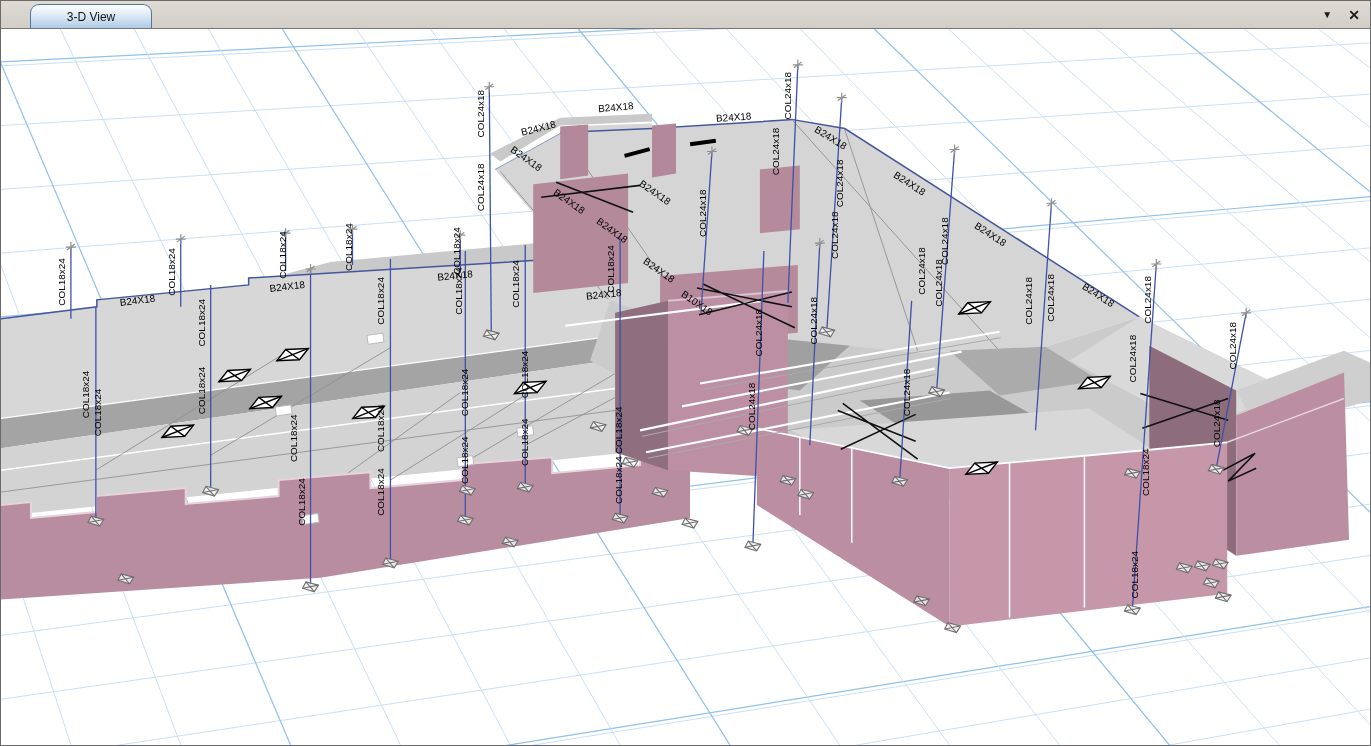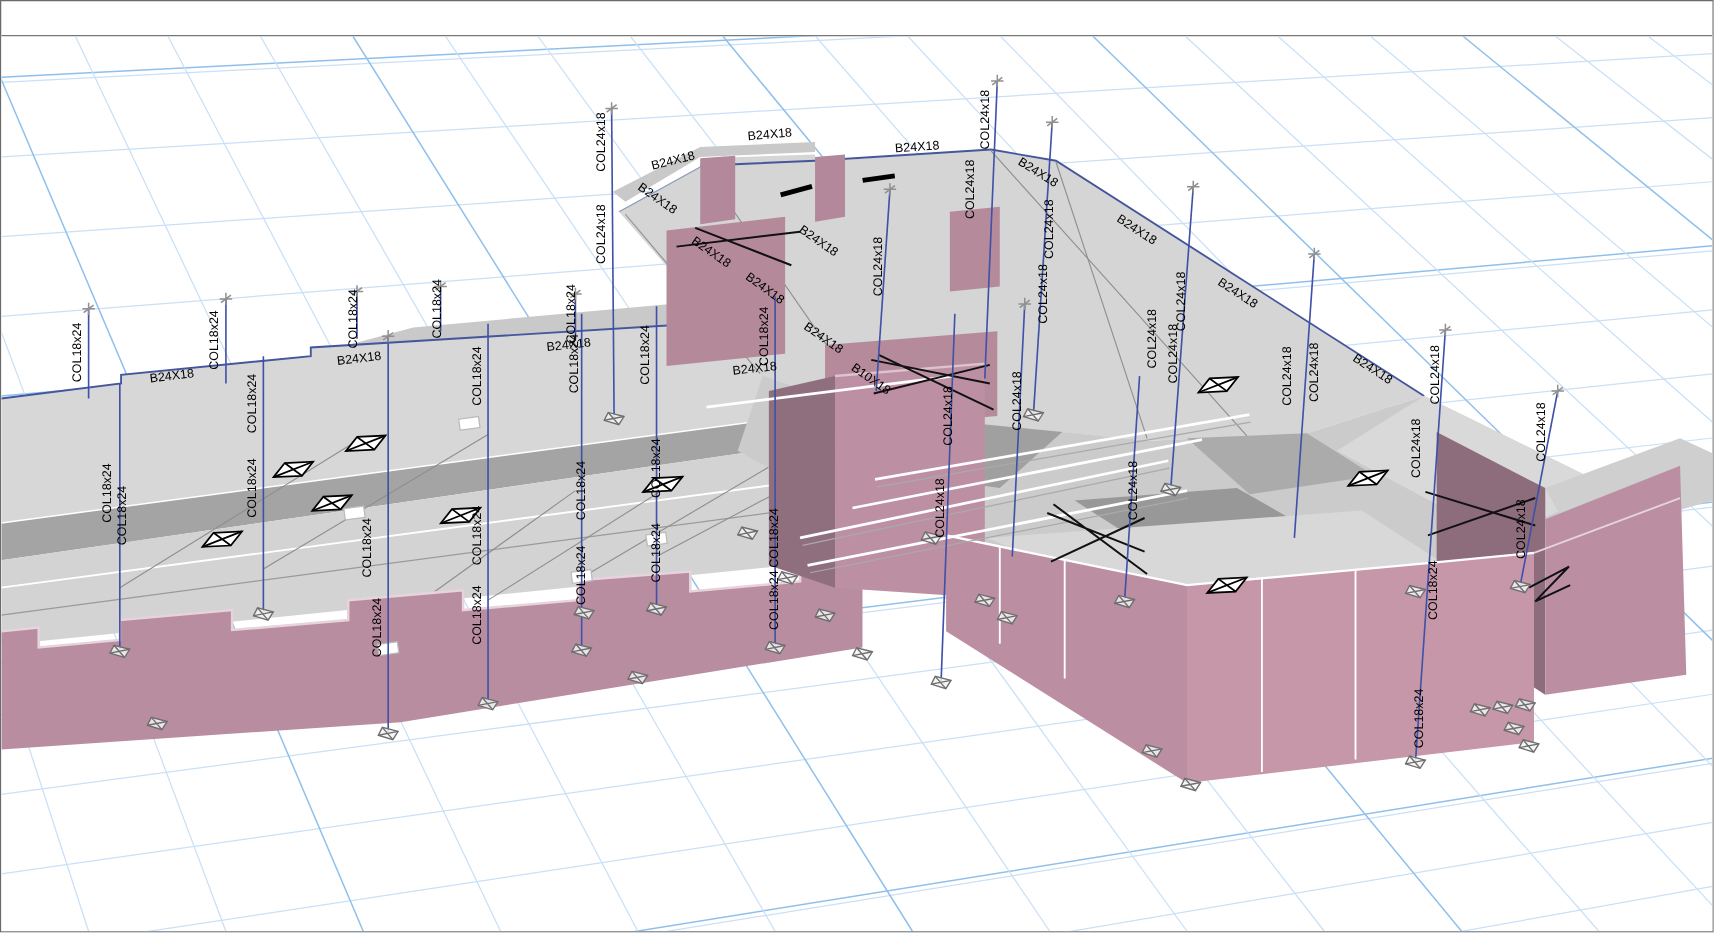--- a/index.html
+++ b/index.html
@@ -21,20 +21,29 @@
     border-top:1px solid #777;}
   svg{display:block;width:100%;height:100%;}
   text{font-family:"Liberation Sans",sans-serif;}
   .mlabel{font-size:10px;fill:#000;}
 </style>
 </head>
 <body>
 
 <div class="window">
 
+  <div class="tabbar">
+    <div class="tab">
+      <span>3-D View</span>
+    </div>
+    <div class="winbtns">
+      <span class="dd">▼</span>
+      <span class="cl">✕</span>
+    </div>
+  </div>
 
   <div class="canvas">
     <svg id="scene" viewBox="0 27 1371 719" preserveAspectRatio="none">
 
       <g id="grid-lines">
           <line x1="0" y1="60" x2="1371" y2="-10.508571428571429" stroke="#8fc0ec" stroke-width="1.2"></line>
           <line x1="0" y1="64" x2="1371" y2="-6.508571428571429" stroke="#c9e0f6" stroke-width="1"></line>
           <line x1="0" y1="124" x2="1371" y2="40.95657142857142" stroke="#c9e0f6" stroke-width="1"></line>
           <line x1="0" y1="188" x2="1371" y2="92.42171428571429" stroke="#c9e0f6" stroke-width="1"></line>
           <line x1="0" y1="252" x2="1371" y2="143.88685714285714" stroke="#c9e0f6" stroke-width="1"></line>

